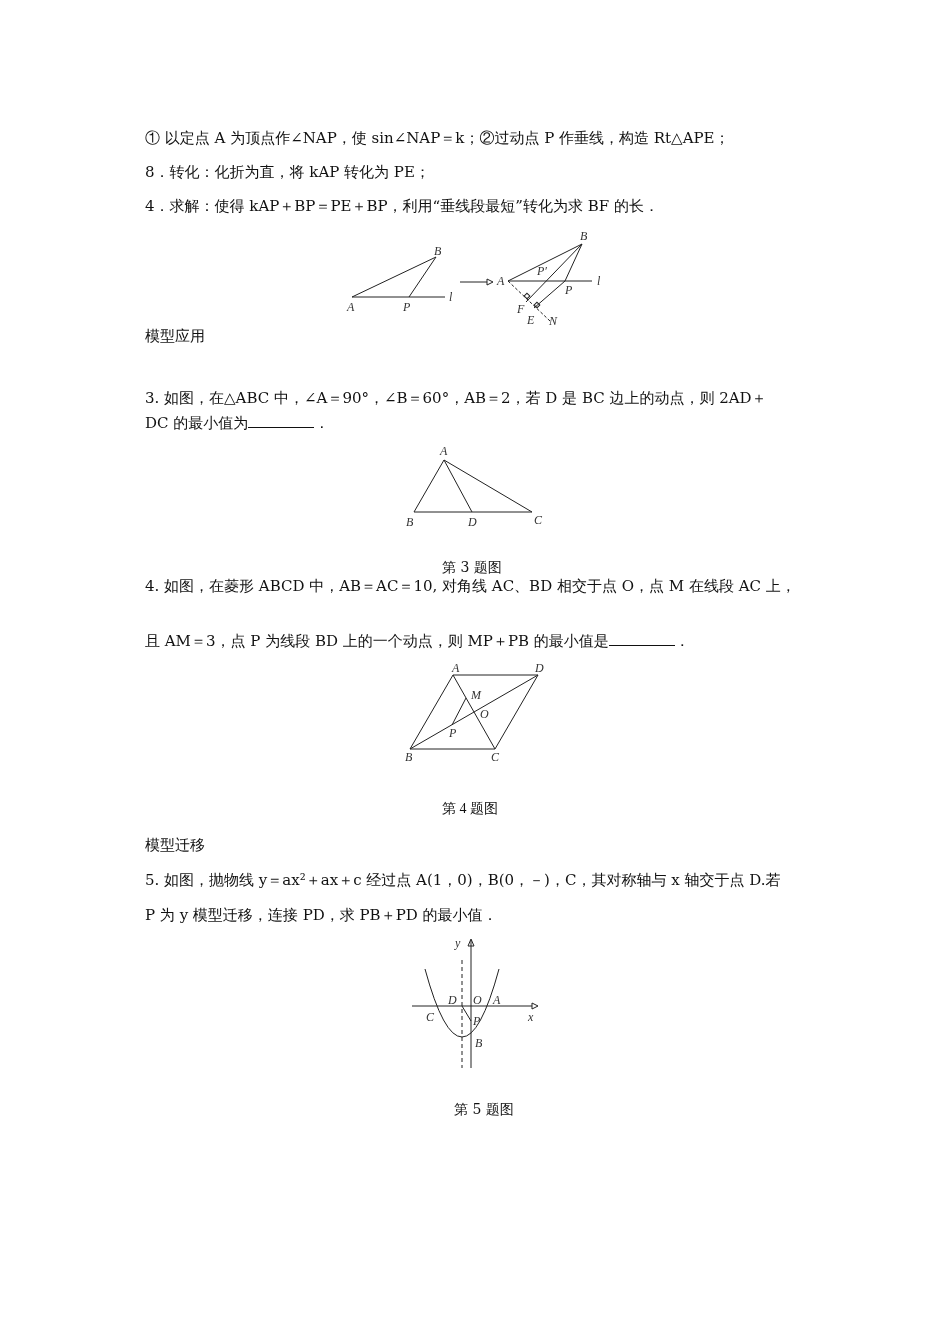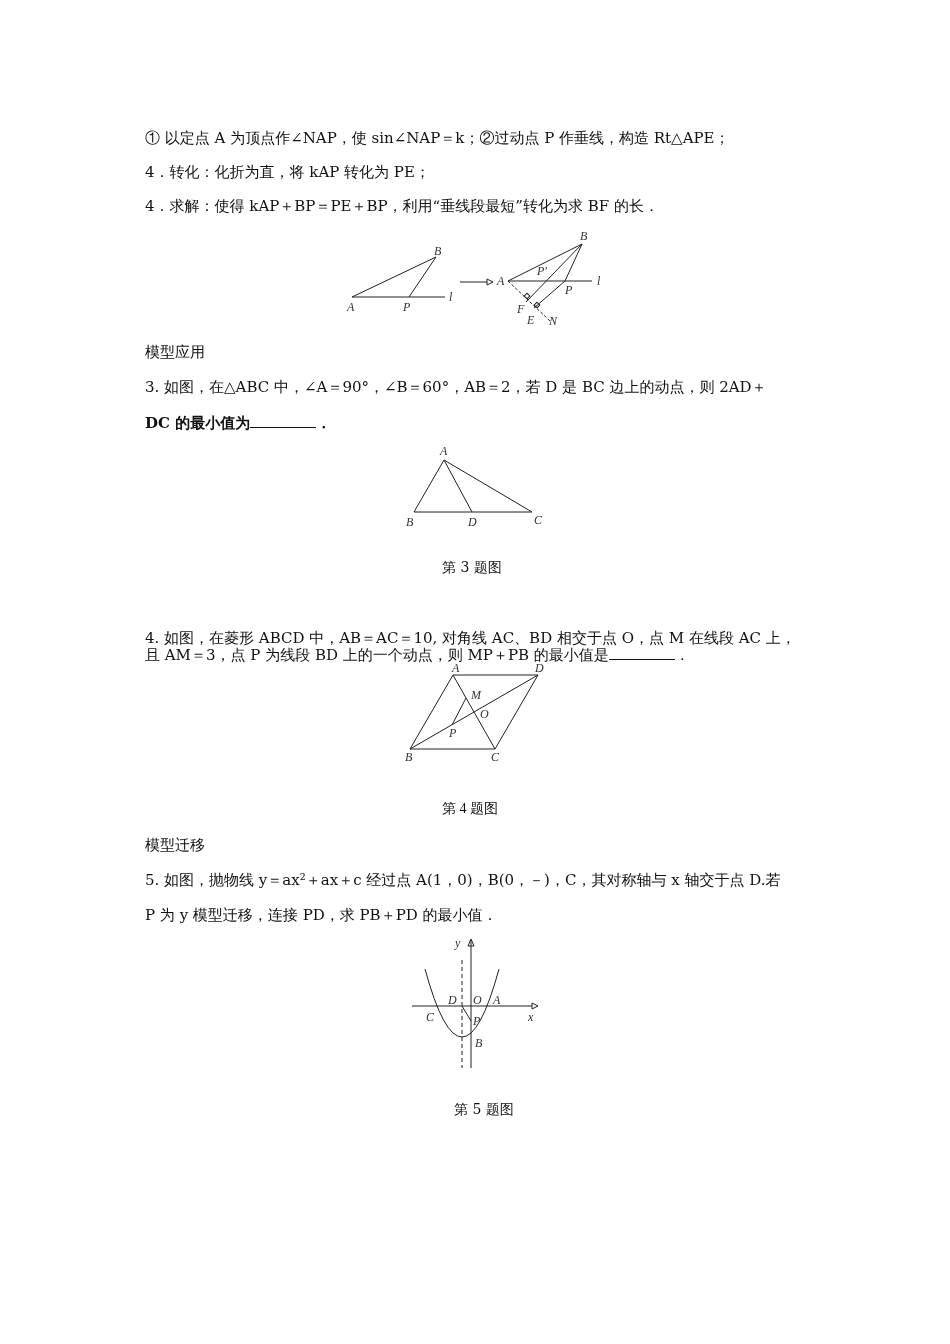--- a/index.html
+++ b/index.html
@@ -10,21 +10,21 @@
   .blank { display: inline-block; width: 66px; border-bottom: 1px solid #111; height: 14px; vertical-align: baseline; }
   .caption { position: absolute; font-size: 14px; white-space: nowrap; }
   svg { position: absolute; overflow: visible; }
   svg text { font-family: "Liberation Serif", serif; font-style: italic; font-size: 12px; fill: #333; }
   svg line, svg path, svg polyline, svg polygon { stroke: #222; stroke-width: 1; fill: none; }
 </style>
 </head>
 <body>
 
 <div class="line" style="top:128px;">① 以定点 A 为顶点作∠NAP，使 sin∠NAP＝k；②过动点 P 作垂线，构造 Rt△APE；</div>
-<div class="line" style="top:162px;">4．转化：化折为直，将 kAP 转化为 PE；</div>
+<div class="line" style="top:162px;">8．转化：化折为直，将 kAP 转化为 PE；</div>
 <div class="line" style="top:196px;">4．求解：使得 kAP＋BP＝PE＋BP，利用“垂线段最短”转化为求 BF 的长．</div>
 
 <svg style="left:330px; top:225px;" width="290" height="110">
   <g>
     <line x1="22" y1="72" x2="115" y2="72" stroke="#777"></line>
     <line x1="22" y1="72" x2="106" y2="32"></line>
     <line x1="106" y1="32" x2="79" y2="72"></line>
     <text x="17" y="86">A</text>
     <text x="73" y="86">P</text>
     <text x="104" y="30">B</text>
@@ -47,41 +47,41 @@
     <text x="250" y="15">B</text>
     <text x="207" y="50">P′</text>
     <text x="235" y="69">P</text>
     <text x="187" y="88">F</text>
     <text x="197" y="99">E</text>
     <text x="219" y="100">N</text>
     <text x="267" y="60">l</text>
   </g>
 </svg>
 
-<div class="line heading" style="top:342px;">模型应用</div>
+<div class="line heading" style="top:326px;">模型应用</div>
 
-<div class="line" style="top:377px;">3. 如图，在△ABC 中，∠A＝90°，∠B＝60°，AB＝2，若 D 是 BC 边上的动点，则 2AD＋</div>
-<div class="line" style="top:413px;font-weight:bold;">
+<div class="line" style="top:388px;">3. 如图，在△ABC 中，∠A＝90°，∠B＝60°，AB＝2，若 D 是 BC 边上的动点，则 2AD＋</div>
+<div class="line" style="top:413px;">
   <span>DC 的最小值为</span><span class="blank"></span><span>．</span>
 </div>
 
 <svg style="left:390px; top:440px;" width="170" height="100">
   <line x1="54" y1="20" x2="24" y2="72"></line>
   <line x1="54" y1="20" x2="82" y2="72"></line>
   <line x1="54" y1="20" x2="142" y2="72"></line>
   <line x1="24" y1="72" x2="142" y2="72"></line>
   <text x="50" y="15">A</text>
   <text x="16" y="86">B</text>
   <text x="78" y="86">D</text>
   <text x="144" y="84">C</text>
 </svg>
 <div class="caption" style="left:442px; top:559px;">第 3 题图</div>
 
-<div class="line" style="top:628px;">4. 如图，在菱形 ABCD 中，AB＝AC＝10, 对角线 AC、BD 相交于点 O，点 M 在线段 AC 上，</div>
-<div class="line" style="top:645px;">
+<div class="line" style="top:576px;">4. 如图，在菱形 ABCD 中，AB＝AC＝10, 对角线 AC、BD 相交于点 O，点 M 在线段 AC 上，</div>
+<div class="line" style="top:631px;">
   <span>且 AM＝3，点 P 为线段 BD 上的一个动点，则 MP＋PB 的最小值是</span><span class="blank"></span><span>．</span>
 </div>
 
 <svg style="left:395px; top:655px;" width="160" height="110">
   <polygon points="58,20 143,20 100,94 15,94" stroke="#222" fill="none"></polygon>
   <line x1="58" y1="20" x2="100" y2="94"></line>
   <line x1="15" y1="94" x2="143" y2="20"></line>
   <line x1="71" y1="43" x2="57" y2="70"></line>
   <text x="57" y="17">A</text>
   <text x="140" y="17">D</text>

